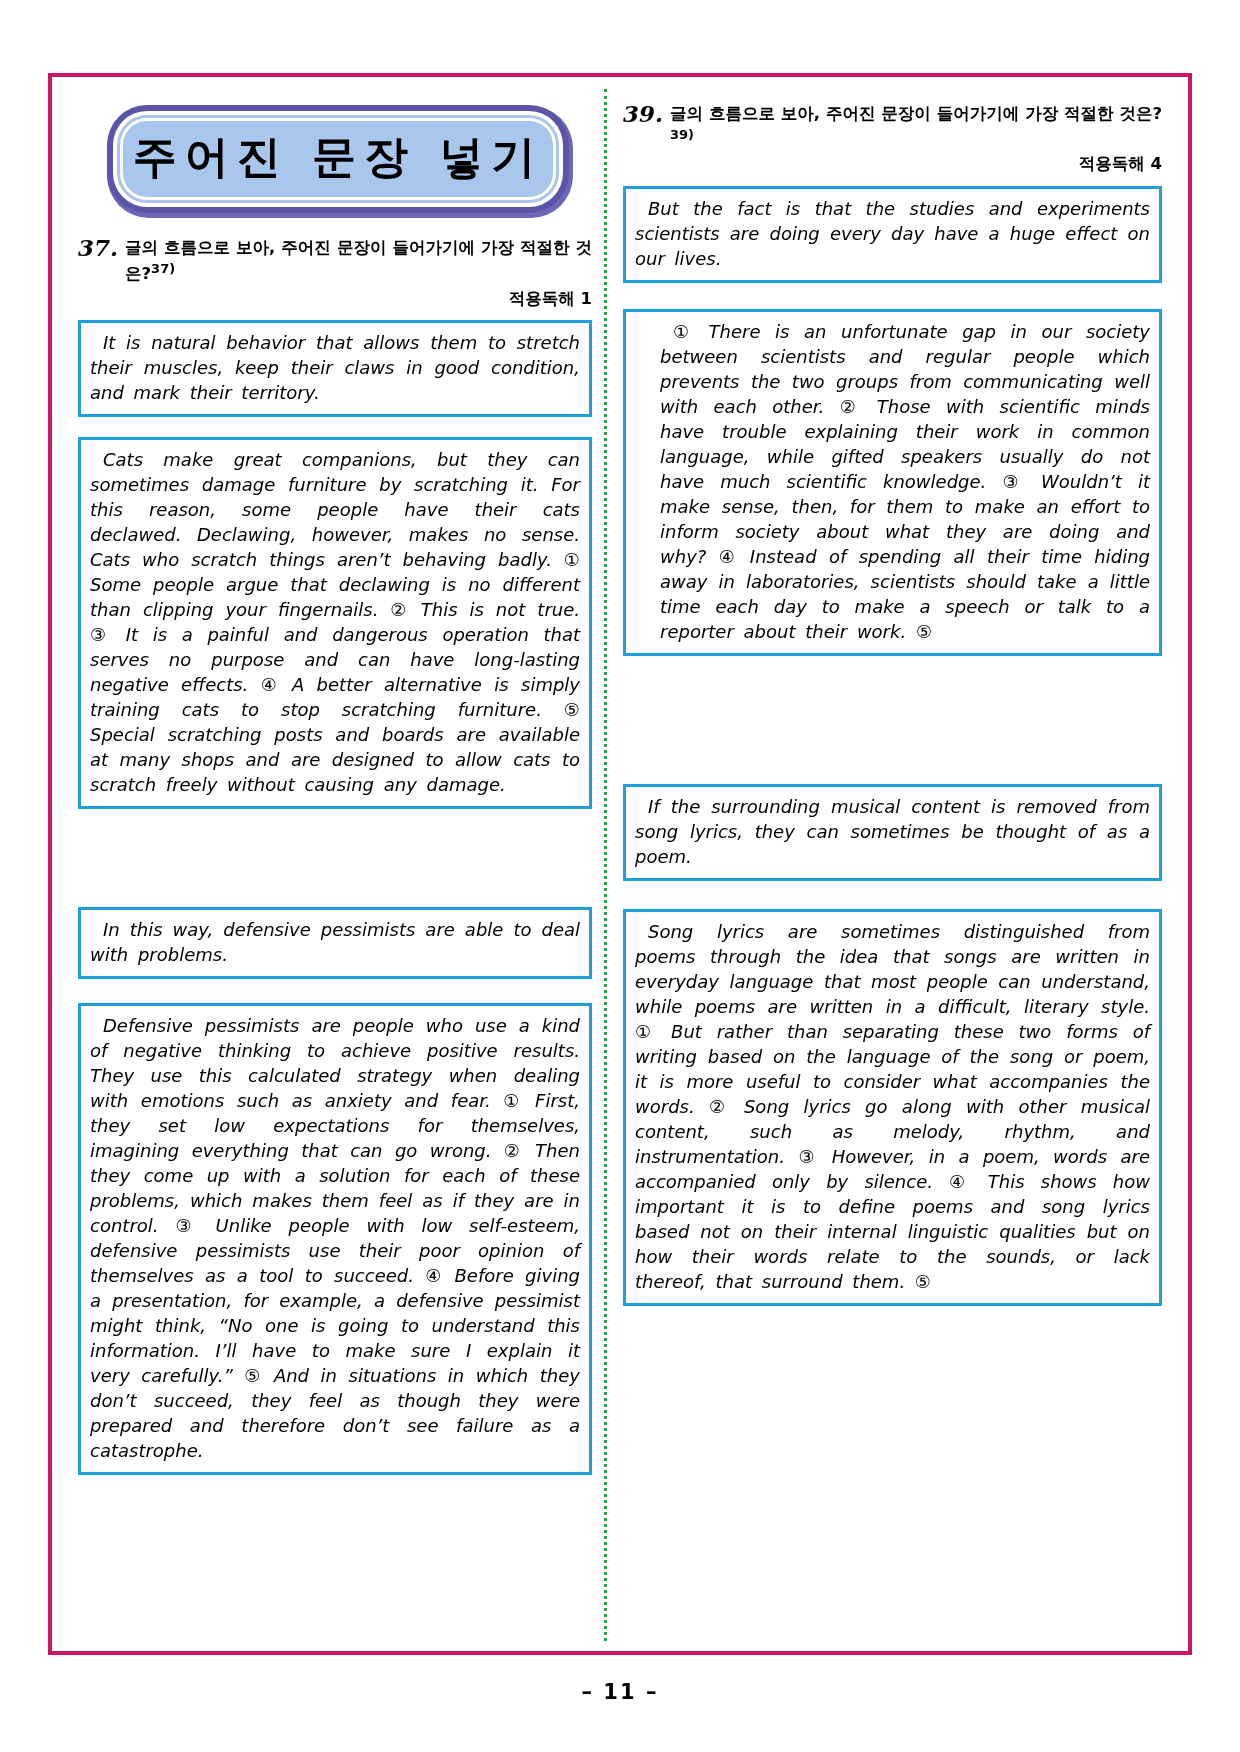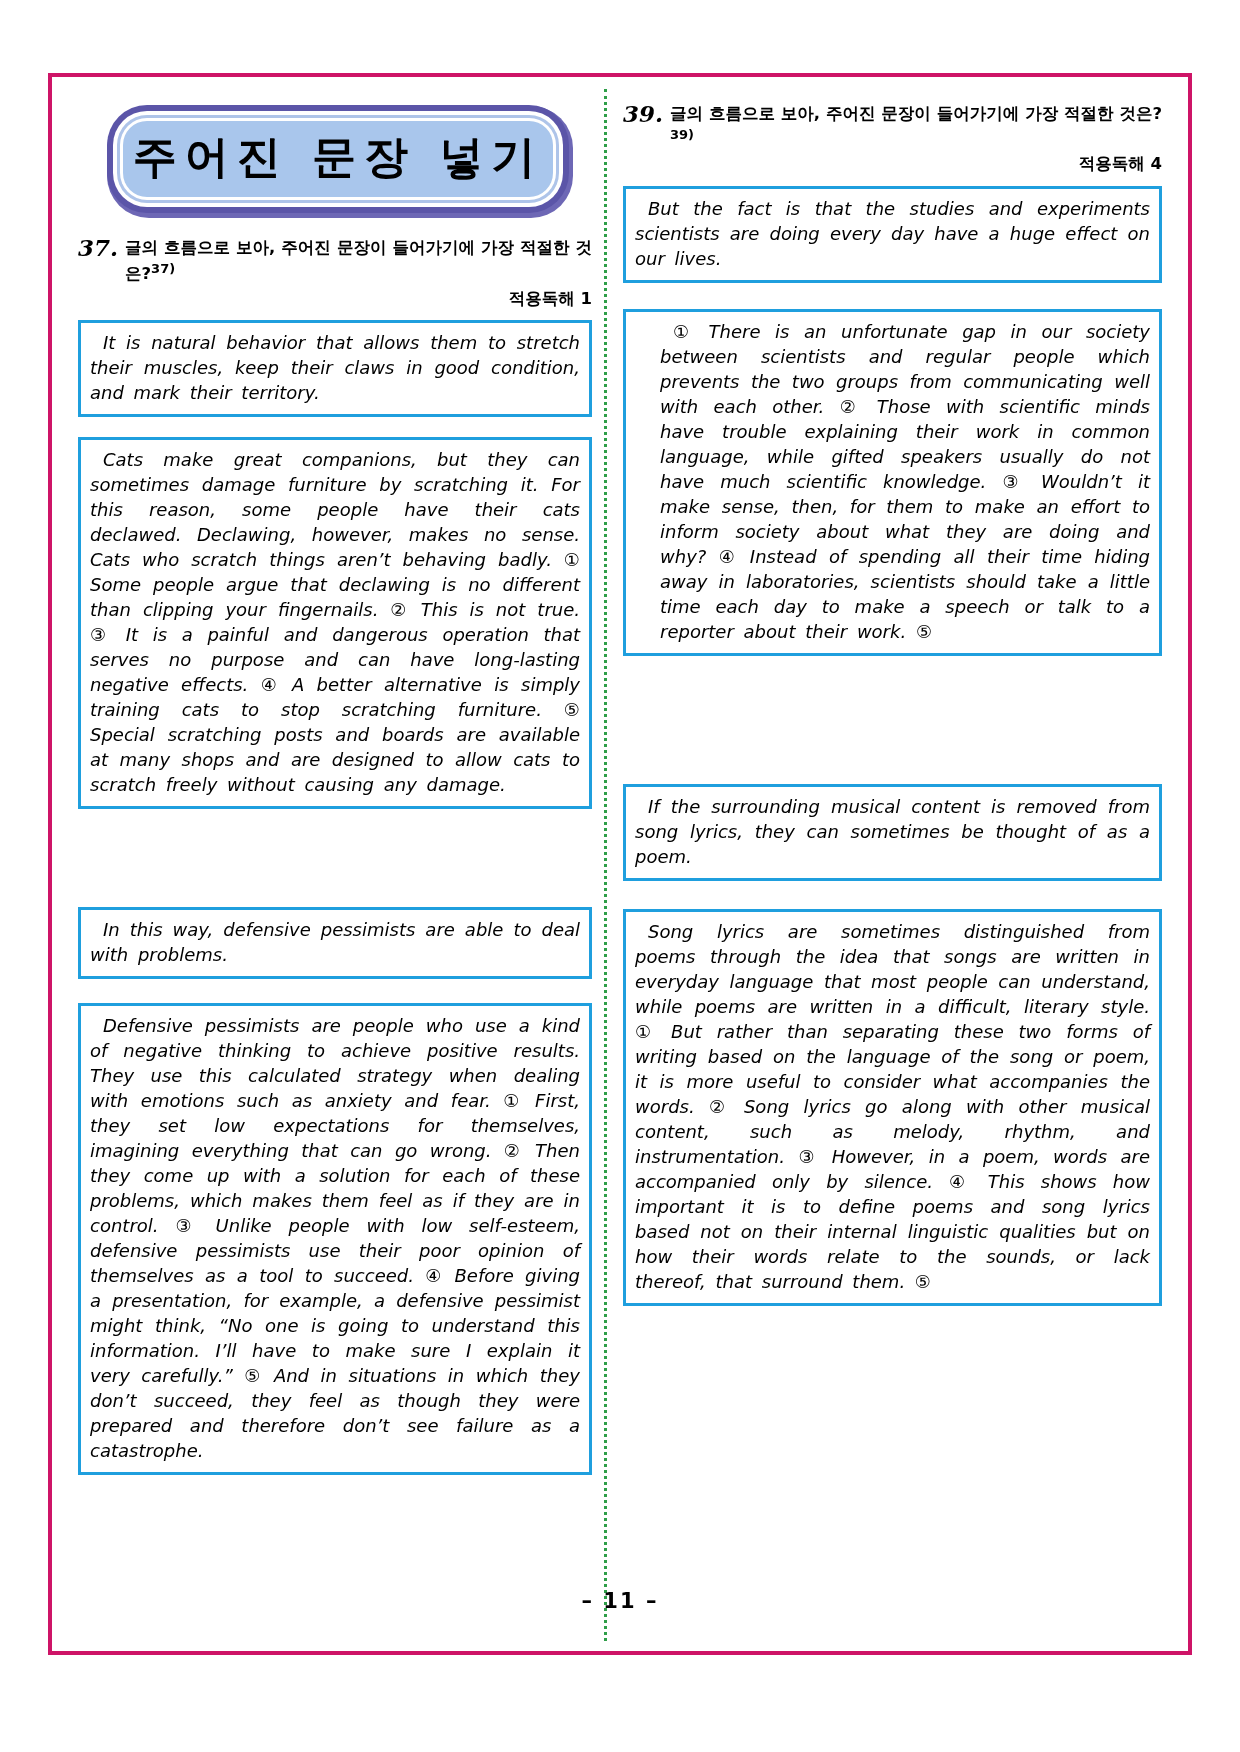--- a/index.html
+++ b/index.html
@@ -108,21 +108,21 @@
   .q38 { margin-top: 98px; }
   .q38 .passage { margin-top: 24px; }
   .q39 { margin-top: 2px; }
   .q39 .passage { margin-top: 26px; padding-left: 34px; }
   .q40 { margin-top: 128px; }
   .q40 .passage { margin-top: 28px; }
 
   .page-num {
     position: absolute;
     left: 0; right: 0;
-    top: 1589px;
+    top: 1680px;
     text-align: center;
     font-size: 21px;
     font-weight: bold;
     letter-spacing: 2px;
   }
 </style>
 </head>
 <body>
 
 <div class="sheet">

